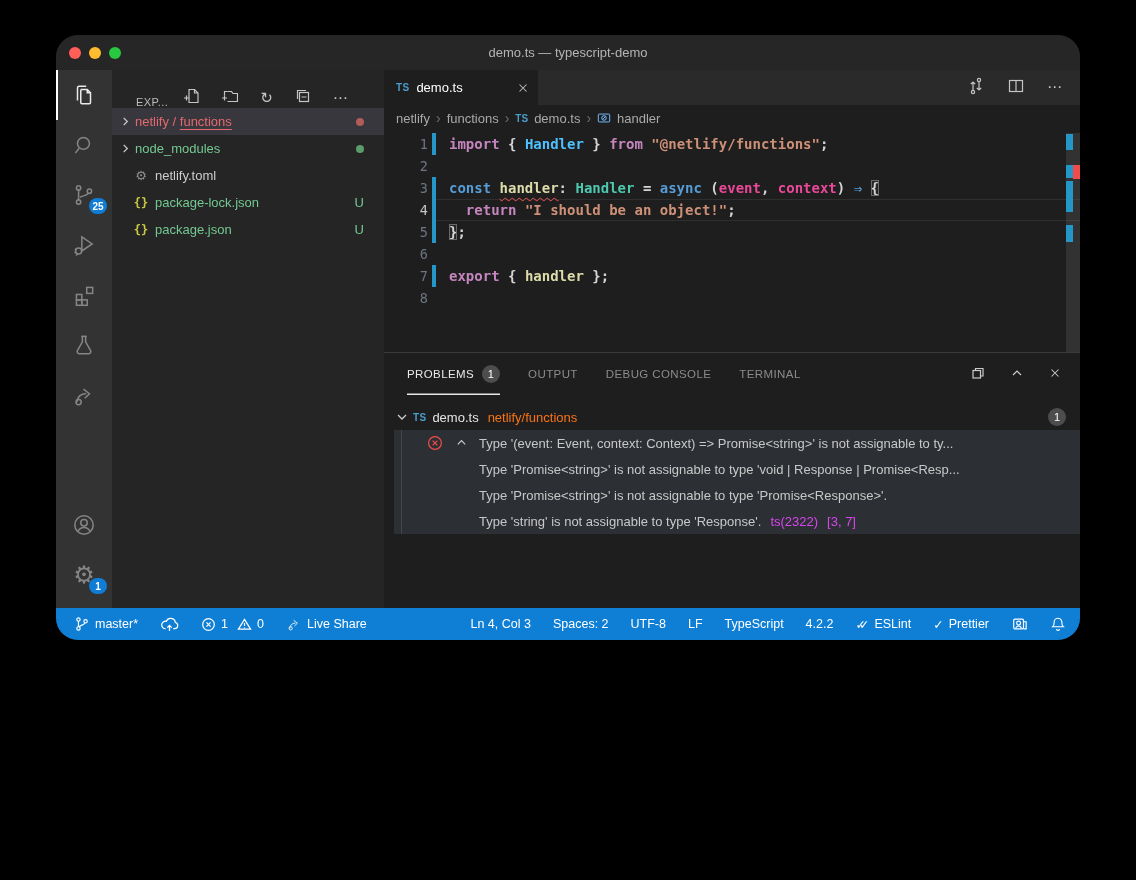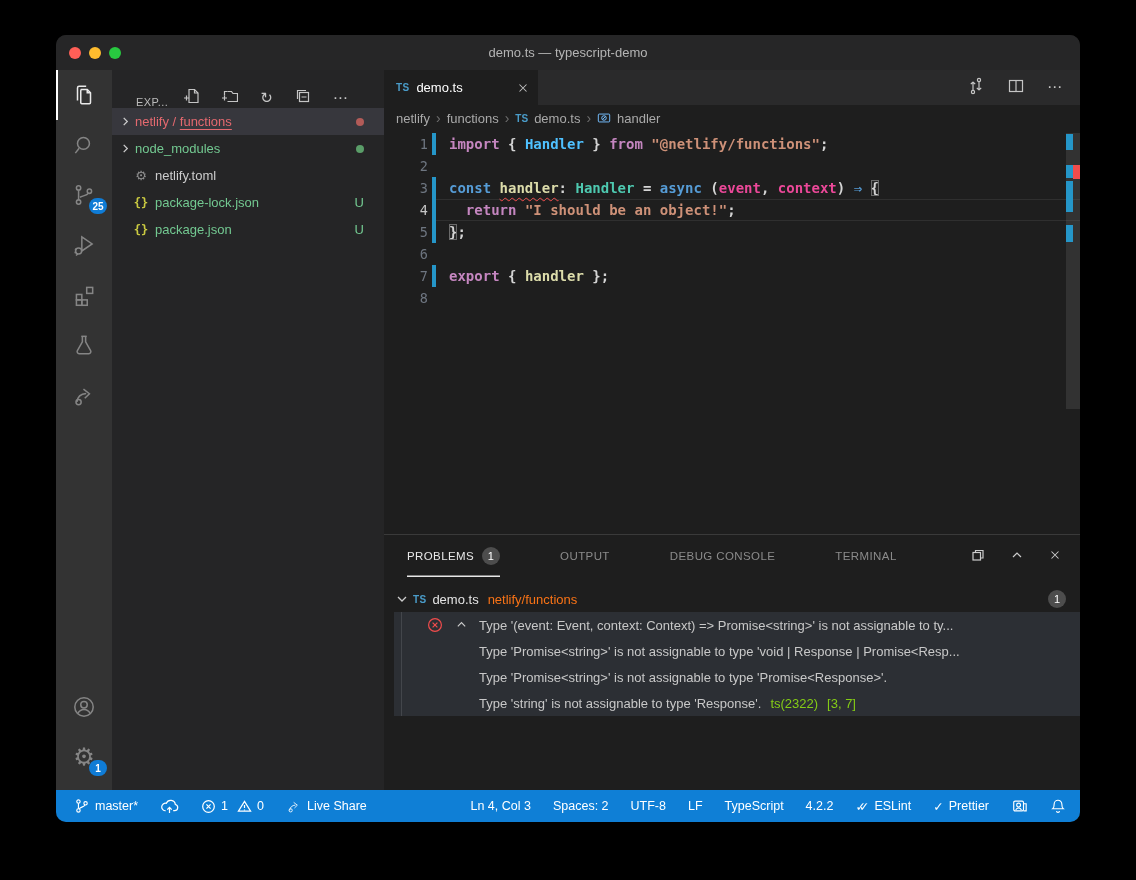--- a/index.html
+++ b/index.html
@@ -1,18 +1,18 @@
 <!DOCTYPE html>
 <html><head>
 <meta charset="utf-8">
 <style>
   html,body{margin:0;padding:0;background:#000;}
   .stage{position:relative;width:1136px;height:880px;background:#000;overflow:hidden;
          font-family:"Liberation Sans", sans-serif;-webkit-font-smoothing:antialiased;}
-  .window{position:absolute;left:56px;top:35px;width:1024px;height:787px;border-radius:10px;
+  .window{position:absolute;left:56px;top:35px;width:1024px;height:605px;border-radius:22px;
           overflow:hidden;background:#1e1e1e;box-shadow:0 25px 70px rgba(0,0,0,.7);
           display:flex;flex-direction:column;}
   
   .titlebar{height:35px;background:#262627;display:flex;align-items:center;position:relative;flex:none;}
   .lights{display:flex;gap:8px;margin-left:13px;}
   .light{width:12px;height:12px;border-radius:50%;}
   .l-red{background:#ff5f57}.l-yel{background:#febc2e}.l-grn{background:#28c840}
   .win-title{position:absolute;left:0;right:0;text-align:center;font-size:13px;color:#b4b4b4;pointer-events:none;}
   
   .body{flex:1;display:flex;min-height:0;}
@@ -72,21 +72,21 @@
   .tk-ib{color:#4fc1ff}.tk-fn{color:#dcdcaa}.tk-param{color:#ec4899}
   .tk-str{color:#ce9178}.tk-p{color:#d4d4d4}
   .sq{text-decoration:underline wavy #f14c4c 1px;text-underline-offset:4px;text-decoration-skip-ink:none;}
   .bm{outline:1px solid #6a6a6a;outline-offset:-1px;background:rgba(100,100,100,.12);}
   .ruler{position:absolute;top:0;right:0;width:14px;bottom:0;}
   .slider{position:absolute;top:2px;right:0;width:14px;height:276px;background:rgba(121,121,121,.22);}
   .mk{position:absolute;width:7px;right:7px;background:#2596c8;}
   .mk-err{right:0;background:#f14c4c;}
   
   .panel{height:255px;flex:none;background:#1e1e1e;border-top:1px solid #3a3a3a;display:flex;flex-direction:column;font-size:13px;}
-  .panel-tabs{height:42px;display:flex;align-items:center;padding:0 18px 0 23px;flex:none;gap:32px;}
+  .panel-tabs{height:42px;display:flex;align-items:center;padding:0 18px 0 23px;flex:none;}
   .ptab{display:flex;align-items:center;gap:8px;margin-right:28px;color:#8b8b8b;font-size:11.5px;letter-spacing:.4px;height:100%;}
   .ptab.active{color:#e7e7e7;box-shadow:inset 0 -1.5px 0 #e7e7e7;}
   .pbadge{background:#4d4d4d;color:#fff;border-radius:50%;width:18px;height:18px;display:flex;align-items:center;justify-content:center;font-size:11px;}
   .panel-actions{margin-left:auto;display:flex;gap:24px;color:#cccccc;align-items:center;}
   .panel-actions svg{stroke:currentColor;fill:none;stroke-width:1.2;}
   .filter-wrap{margin:2px 22px 0 25px;position:relative;flex:none;}
   .filter-input{width:100%;box-sizing:border-box;height:27px;background:#3b3b3d;border:none;border-radius:2px;
                 color:#cccccc;font-size:13px;padding:0 30px 0 9px;font-family:"Liberation Sans", sans-serif;outline:none;}
   .filter-input::placeholder{color:#a6a6a6;}
   .funnel{position:absolute;right:7px;top:5px;color:#c5c5c5;}
@@ -96,21 +96,21 @@
   .pfile-row .chevd{color:#cccccc;display:flex;}
   .pfile-name{color:#e4e4e4;}
   .pfile-path{color:#f97316;margin-left:3px;}
   .pfile-badge{margin-left:auto;}
   .err-block{margin-left:10px;background:#2c2f34;position:relative;}
   .err-block::before{content:"";position:absolute;left:7px;top:0;bottom:0;width:1px;background:#43464b;}
   .perr-row{height:26px;display:flex;align-items:center;padding-left:85px;position:relative;color:#c8c8c8;white-space:nowrap;overflow:hidden;}
   .err-ic{position:absolute;left:33px;top:5px;color:#f14c4c;display:flex;}
   .err-ic svg{stroke:currentColor;fill:none;stroke-width:1.2;}
   .chev-up{position:absolute;left:62px;top:7px;color:#cccccc;display:flex;}
-  .msg-tail{color:#84cc16;margin-left:9px;}
+  .msg-tail{color:#d946ef;margin-left:9px;}
   
   .statusbar{height:32px;background:#0f7fd6;flex:none;display:flex;align-items:center;color:#ffffff;
              font-size:12.5px;padding:0 14px 0 18px;gap:22px;}
   .st-item{display:flex;align-items:center;gap:5px;white-space:nowrap;}
   .st-item svg{stroke:#ffffff;fill:none;stroke-width:1.3;}
   .push{margin-left:auto;}
   .dblcheck{letter-spacing:-7px;margin-right:7px;}
 </style>
 </head>
 <body>

